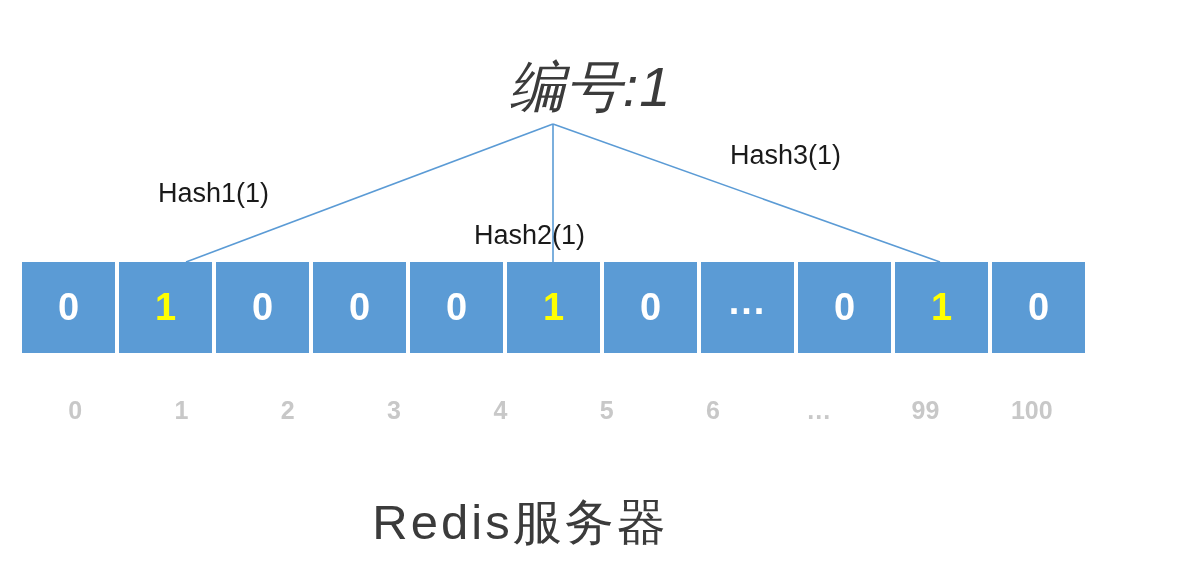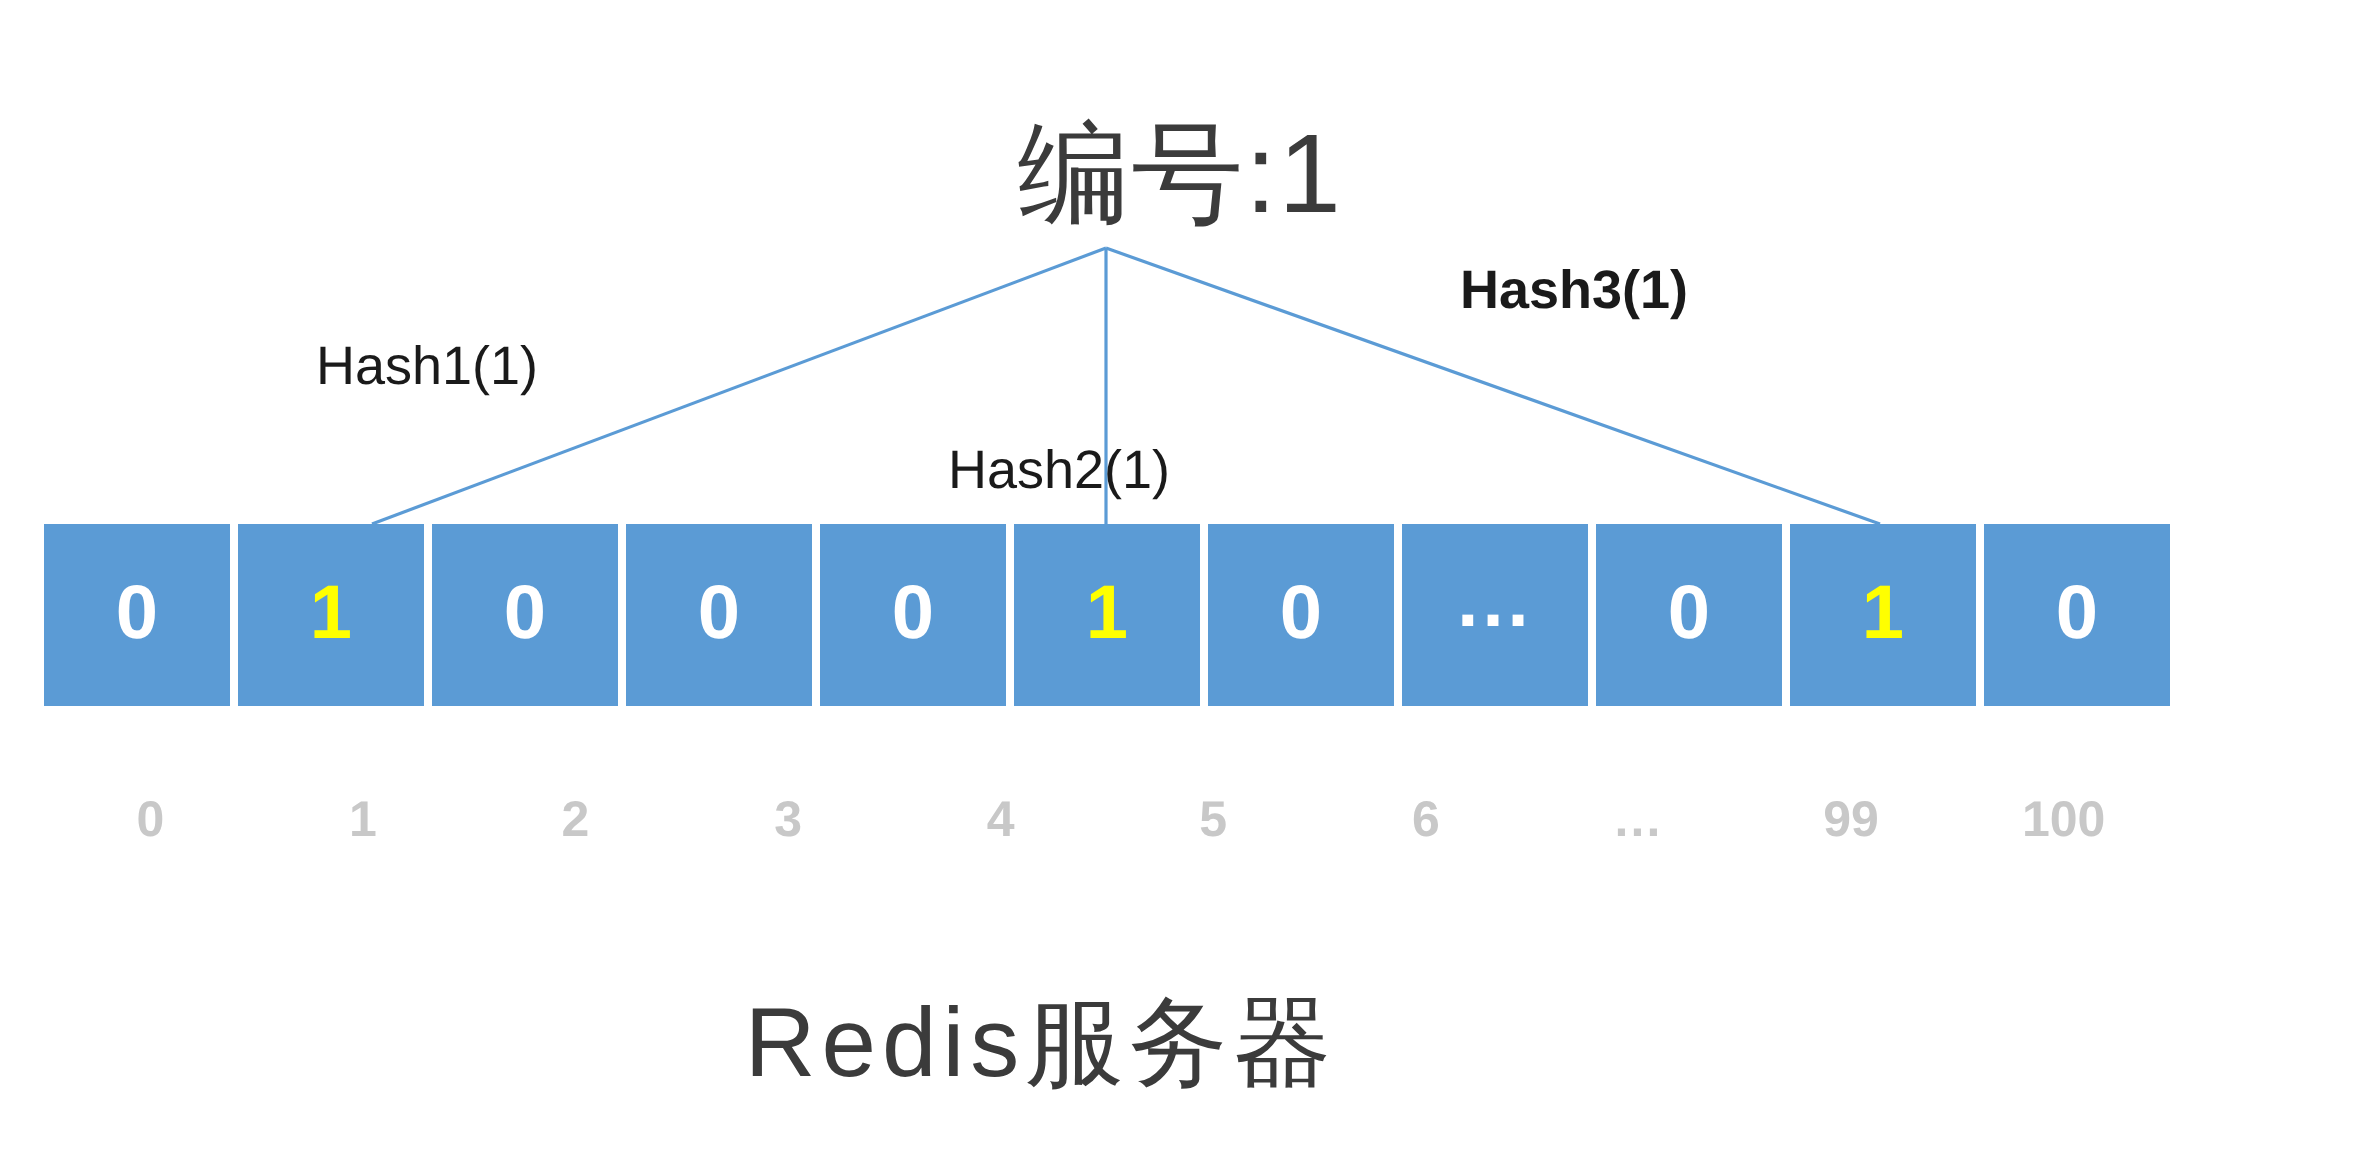--- a/index.html
+++ b/index.html
@@ -20,43 +20,44 @@
     position: absolute;
     left: 0;
     top: 54px;
     width: 1180px;
     text-align: center;
     font-size: 56px;
     line-height: 66px;
     color: #3b3b3b;
     letter-spacing: 1px;
     white-space: nowrap;
+    font-style: italic;
   }
 
   
   #connectors {
     position: absolute;
     left: 0;
     top: 0;
     width: 1188px;
     height: 581px;
     pointer-events: none;
   }
 
   
   .hash-label {
     position: absolute;
     font-size: 27px;
     line-height: 31px;
     color: #1a1a1a;
     white-space: nowrap;
   }
-  #hash1-label { left: 158px; top: 168px; }
+  #hash1-label { left: 158px; top: 178px; }
   #hash2-label { left: 474px; top: 220px; text-align: center; }
-  #hash3-label { left: 730px; top: 130px; font-weight: bold; }
+  #hash3-label { left: 730px; top: 140px; }
 
   
   #bit-array {
     position: absolute;
     left: 22px;
     top: 262px;
     width: 1063px;
     height: 91px;
     display: flex;
     gap: 0;

